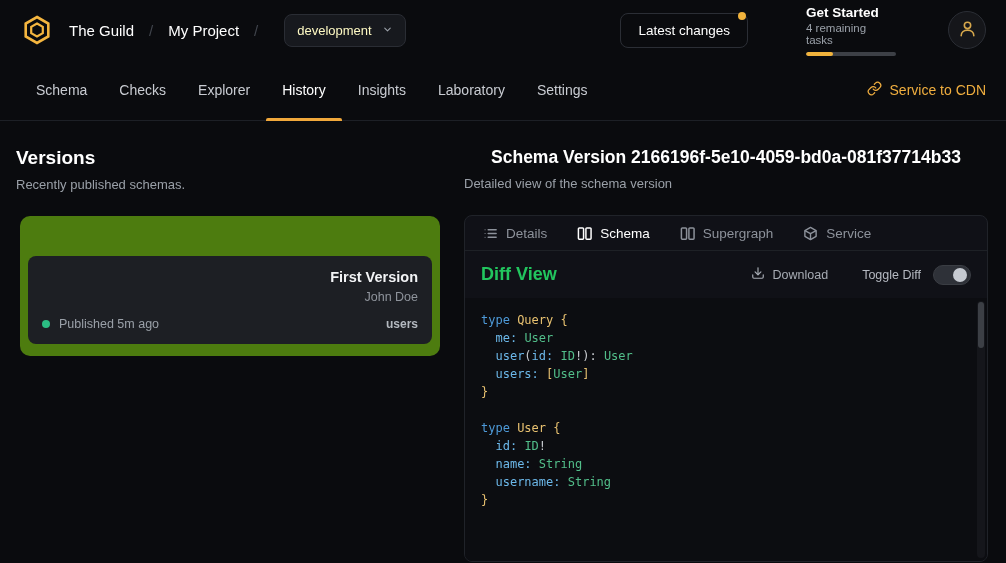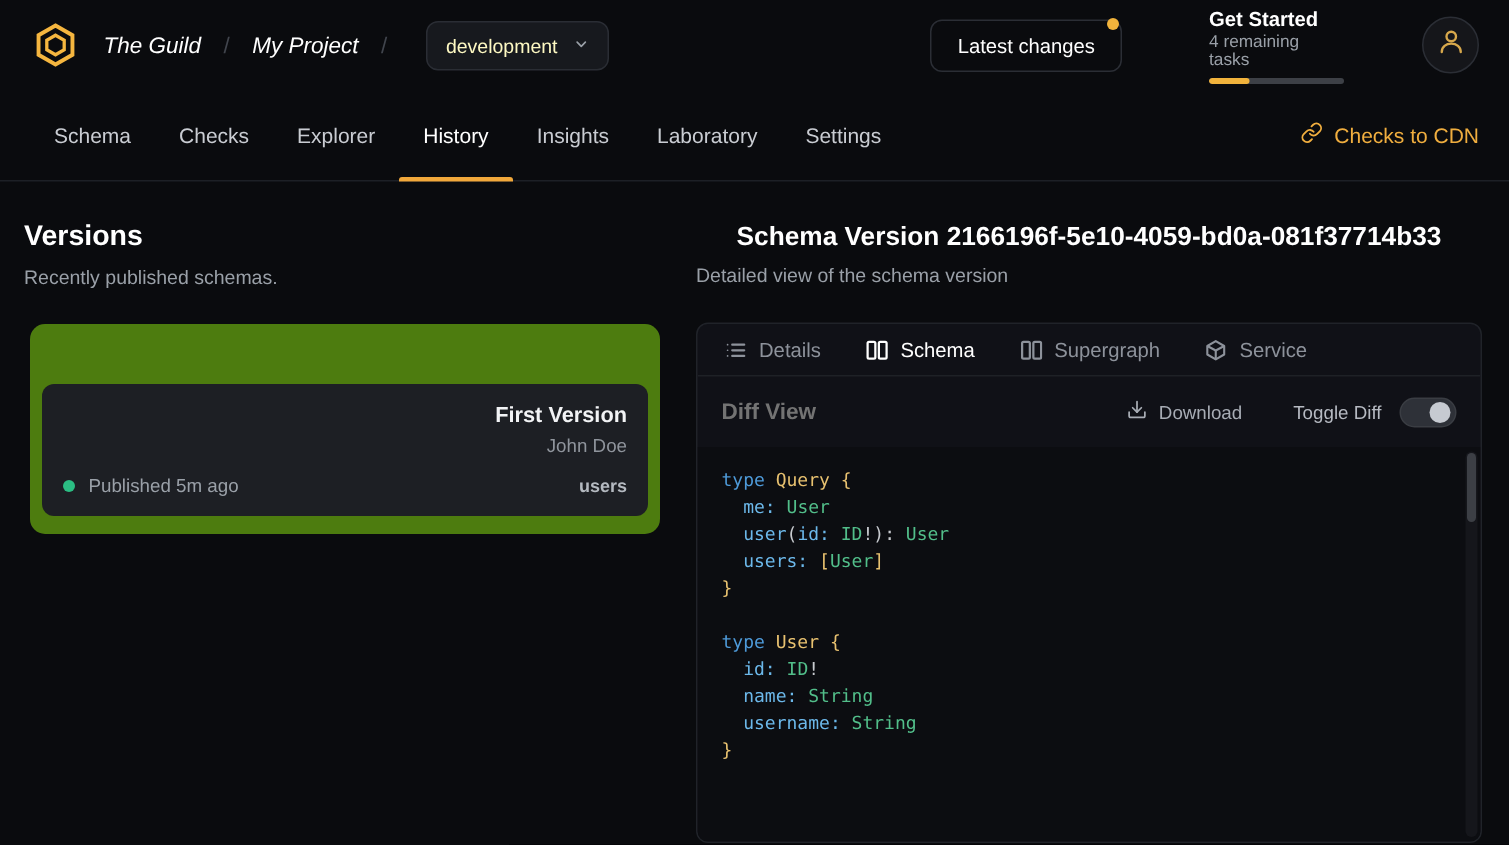--- a/index.html
+++ b/index.html
@@ -3,21 +3,21 @@
 <meta charset="utf-8">
 <style>
   * { margin:0; padding:0; box-sizing:border-box; }
   body { background:#000; font-family:"Liberation Sans", sans-serif; }
   .screen { position:relative; width:1006px; height:563px; background:#0a0b0e; overflow:hidden; color:#e8eaed; }
 
   
   .header { display:flex; align-items:center; height:60px; padding:0 20px; }
   .logo { width:34px; height:34px; display:flex; align-items:center; justify-content:center; }
   .crumbs { display:flex; align-items:center; gap:15px; margin-left:15px; font-size:15px; }
-  .crumb { color:#ffffff; cursor:pointer;font-style:italic; }
+  .crumb { color:#ffffff; cursor:pointer; }
   .sep { color:#41454d; font-size:15px; }
   .env-select { display:flex; align-items:center; gap:10px; margin-left:26px; background:#17191e; border:1px solid #2a2d34; border-radius:8px; padding:8px 12px; font-size:13px; color:#fef9c3; cursor:pointer; }
   .hdr-right { margin-left:auto; display:flex; align-items:center; }
   .latest-btn { position:relative; background:transparent; border:1px solid #2b2e35; border-radius:8px; padding:9px 17px; font-size:13.5px; color:#ffffff; font-family:inherit; cursor:pointer; }
   .latest-dot { position:absolute; top:-3px; right:-2px; width:8px; height:8px; border-radius:50%; background:#F1B33C; }
   .get-started { margin-left:50px; width:90px; cursor:pointer; }
   .gs-title { font-size:13.5px; font-weight:700; color:#ffffff; }
   .gs-sub { font-size:11.5px; color:#9aa0a8; margin-top:2px; }
   .gs-bar { margin-top:6px; height:4px; border-radius:2px; background:#3d4046; overflow:hidden; }
   .gs-fill { height:100%; background:#F1B33C; border-radius:2px; }
@@ -47,21 +47,21 @@
   .vi-status { font-size:12.5px; color:#9aa0a8; margin-left:9px; }
   .vi-service { margin-left:auto; font-size:12px; font-weight:700; color:#b4b9c0; }
 
   .panel { margin-top:24px; border:1px solid #202329; border-radius:8px; background:#101117; overflow:hidden; }
   .panel-tabs { display:flex; align-items:center; height:35px; padding:0 18px; gap:30px; border-bottom:1px solid #1e2126; }
   .p-tab { display:flex; align-items:center; gap:8px; font-size:13.5px; color:#8d929b; cursor:pointer; }
   .p-tab svg { stroke:#8d929b; }
   .p-tab.active { color:#ffffff; }
   .p-tab.active svg { stroke:#ffffff; }
   .diff-row { display:flex; align-items:center; height:47px; padding:0 16px; }
-  .diff-title { font-size:15px; font-weight:700; color:#737373; }
+  .diff-title { font-size:18px; font-weight:700; color:#22c55e; }
   .diff-actions { margin-left:auto; display:flex; align-items:center; }
   .dl-btn { display:flex; align-items:center; gap:8px; color:#a7acb4; font-size:12.5px; cursor:pointer; }
   .toggle-label { margin-left:34px; font-size:12.5px; color:#b6bac2; }
   .switch { margin-left:12px; position:relative; width:38px; height:20px; border-radius:10px; background:#2e3138; border:1px solid #3a3d43; cursor:pointer; }
   .switch .knob { position:absolute; top:2px; right:3px; width:14px; height:14px; border-radius:50%; background:#c6cad1; }
 
   .code-wrap { position:relative; background:#0c0d11; min-height:263px; padding:13px 16px; font-family:"DejaVu Sans Mono", monospace; font-size:12px; line-height:18px; }
   .code-line { white-space:pre; min-height:18px; }
   .tok-kw  { color:#4E9AD9; }
   .tok-tn  { color:#E8C170; }
@@ -127,21 +127,21 @@
     <div class="nav-tab">Insights</div>
     <div class="nav-tab">Laboratory</div>
     <div class="nav-tab">Settings</div>
     <div class="cdn-link">
       <span>
         <svg width="15" height="15" viewBox="0 0 24 24" fill="none" stroke="#F0AE3F" stroke-width="2" stroke-linecap="round" stroke-linejoin="round">
           <path d="M10 13a5 5 0 0 0 7.54.54l3-3a5 5 0 0 0-7.07-7.07l-1.72 1.71"></path>
           <path d="M14 11a5 5 0 0 0-7.54-.54l-3 3a5 5 0 0 0 7.07 7.07l1.71-1.71"></path>
         </svg>
       </span>
-      <span>Checks to CDN</span>
+      <span>Service to CDN</span>
     </div>
   </div>
 
   <div class="main">
 
     <div class="left-col">
       <div class="h-title">Versions</div>
       <div class="h-sub">Recently published schemas.</div>
       <div class="versions-card">
         <div class="version-item">

